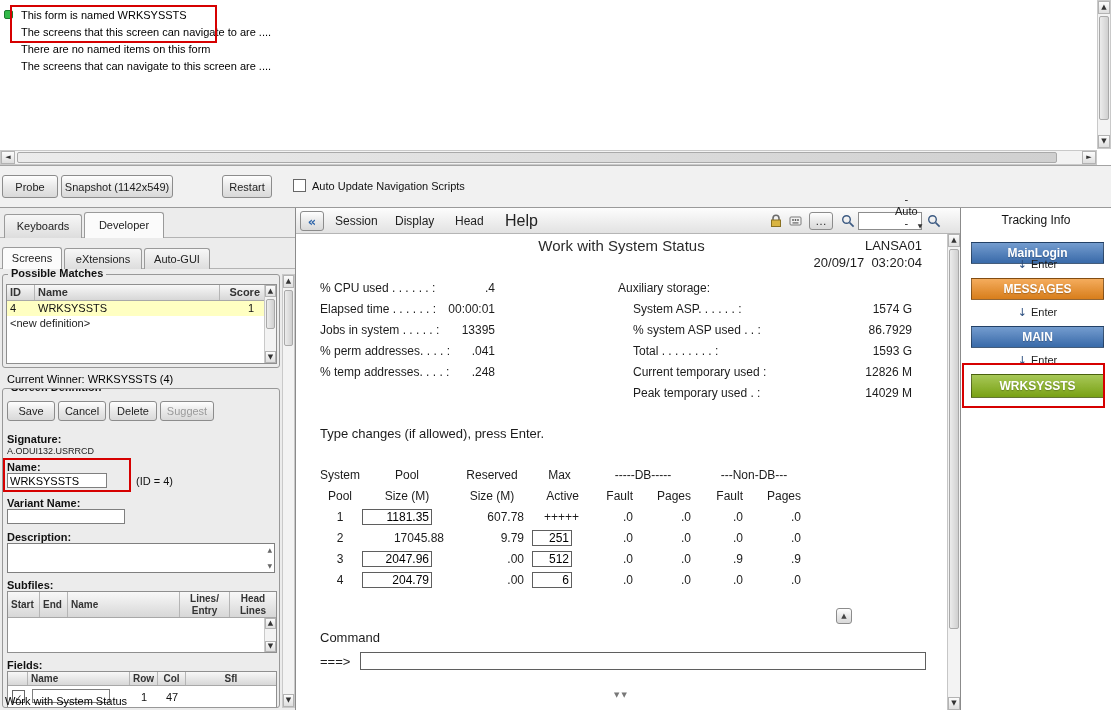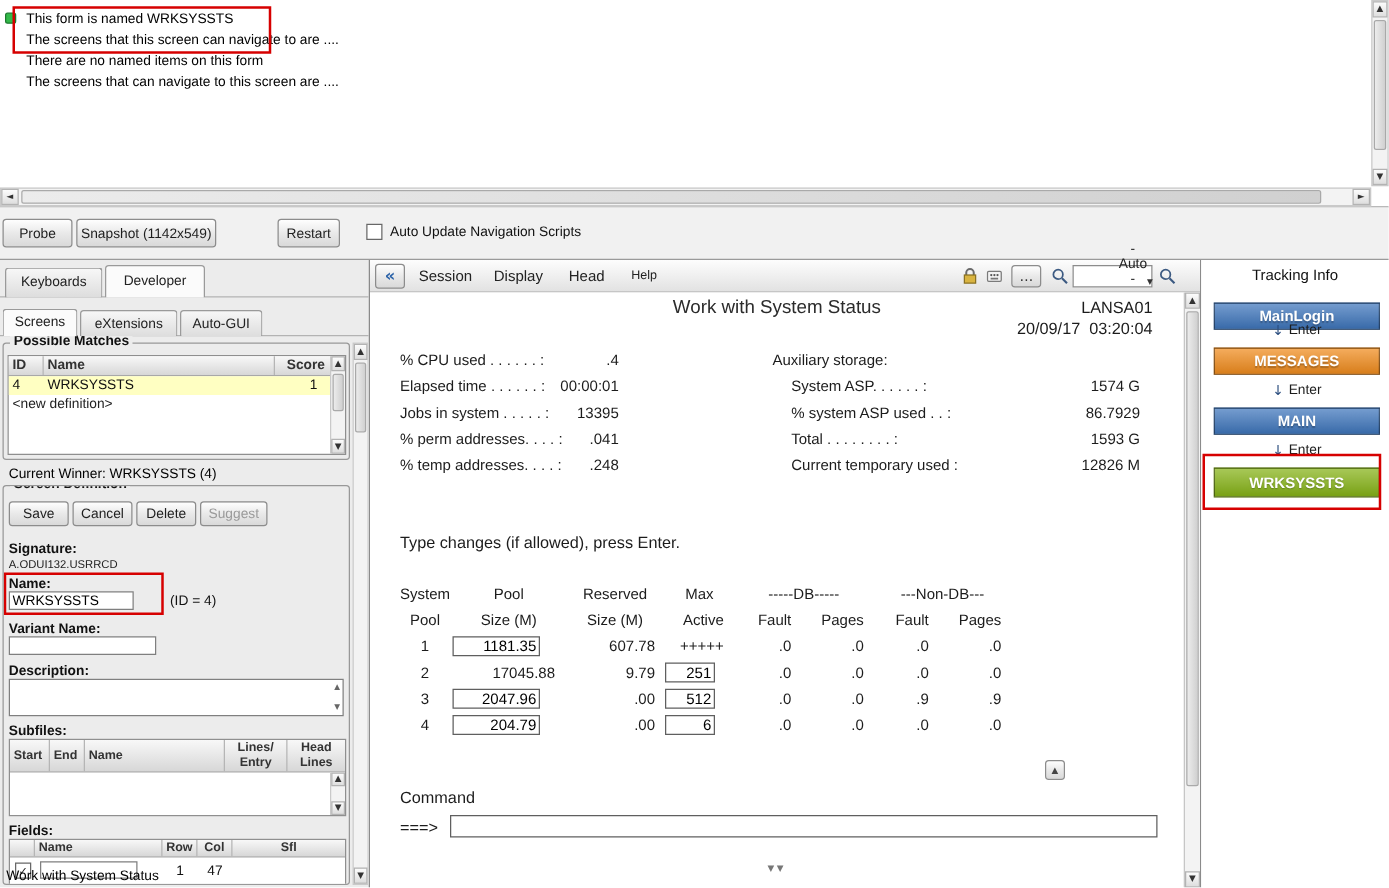--- a/index.html
+++ b/index.html
@@ -218,21 +218,21 @@
 
   <div class="abs" style="left:296px;top:208px;width:665px;height:502px;background:#fff;border-right:1px solid #8b8b8b;">
 
     <div style="position:absolute;left:0;top:0;right:0;height:26px;background:linear-gradient(#fdfdfd,#e2e2e2);border-bottom:1px solid #b5b5b5;">
       <button class="btn" style="left:4px;top:3px;width:24px;height:20px;">
         <span class="ic ic-chev" style="color:#2a62a8;font-weight:bold;font-size:13px;"></span>
       </button>
       <span style="position:absolute;left:39px;top:0;line-height:26px;font-size:12px;color:#222;">Session</span>
       <span style="position:absolute;left:99px;top:0;line-height:26px;font-size:12px;color:#222;">Display</span>
       <span style="position:absolute;left:159px;top:0;line-height:26px;font-size:12px;color:#222;">Head</span>
-      <span style="position:absolute;left:209px;top:0;line-height:26px;font-size:10px;color:#222;">Help</span>
+      <span style="position:absolute;left:209px;top:0;line-height:26px;font-size:16px;color:#222;">Help</span>
 
       <span style="position:absolute;left:474px;top:6px;">
         <svg width="12" height="14" viewBox="0 0 12 14">
             <path d="M3 6 V4.2 A3 3 0 0 1 9 4.2 V6" fill="none" stroke="#6b6b6b" stroke-width="1.6"></path>
             <rect x="1.5" y="6" width="9" height="6.5" fill="#d9b441" stroke="#8a7122"></rect>
           </svg>
       </span>
       <span style="position:absolute;left:493px;top:6px;">
         <svg width="13" height="14" viewBox="0 0 13 14">
             <rect x="1" y="3" width="11" height="8" rx="1" fill="#f2f2f2" stroke="#7a7a7a"></rect>
@@ -301,20 +301,24 @@
         <span>86.7929</span>
       </div>
       <div class="t-row" style="left:337px;top:110px;width:279px;">
         <span>Total . . . . . . . . :</span>
         <span>1593 G</span>
       </div>
       <div class="t-row" style="left:337px;top:131px;width:279px;">
         <span>Current temporary used :</span>
         <span>12826 M</span>
       </div>
+      <div class="t-row" style="left:337px;top:152px;width:279px;">
+        <span>Peak temporary used . :</span>
+        <span>14029 M</span>
+      </div>
 
       <div class="pre" style="position:absolute;left:24px;top:192px;font-size:13px;">Type changes (if allowed), press Enter.</div>
 
       <div class="pool">
         <span class="cc">System</span>
         <span class="cc">Pool</span>
         <span class="cc">Reserved</span>
         <span class="cc">Max</span>
         <span class="sp2">-----DB-----</span>
         <span class="sp2">---Non-DB---</span>

